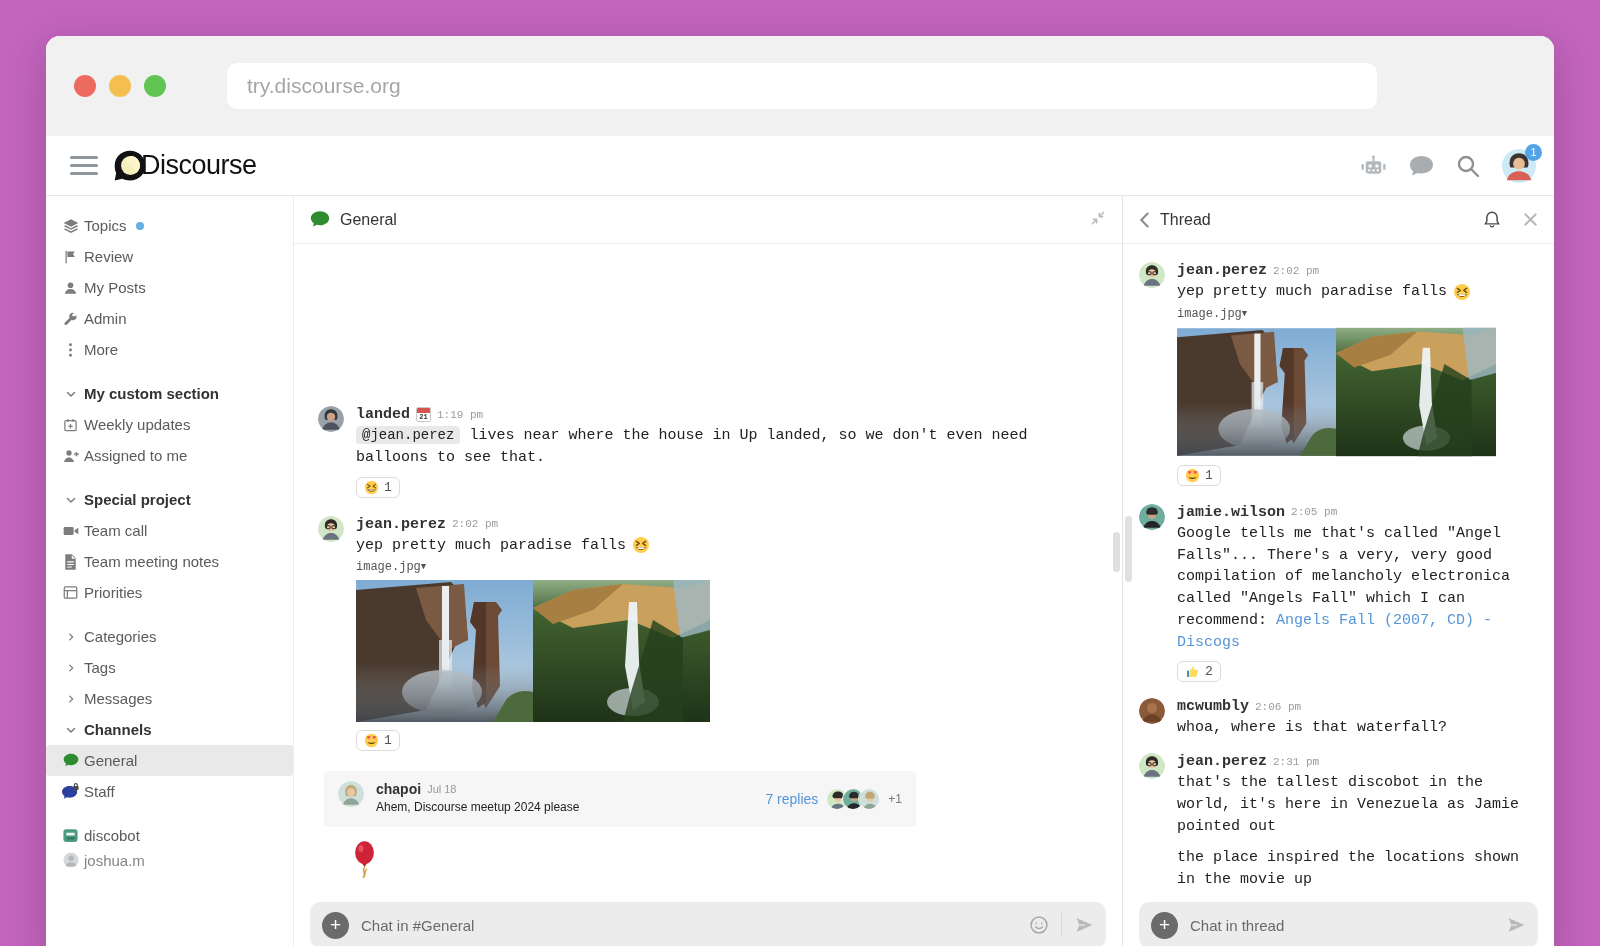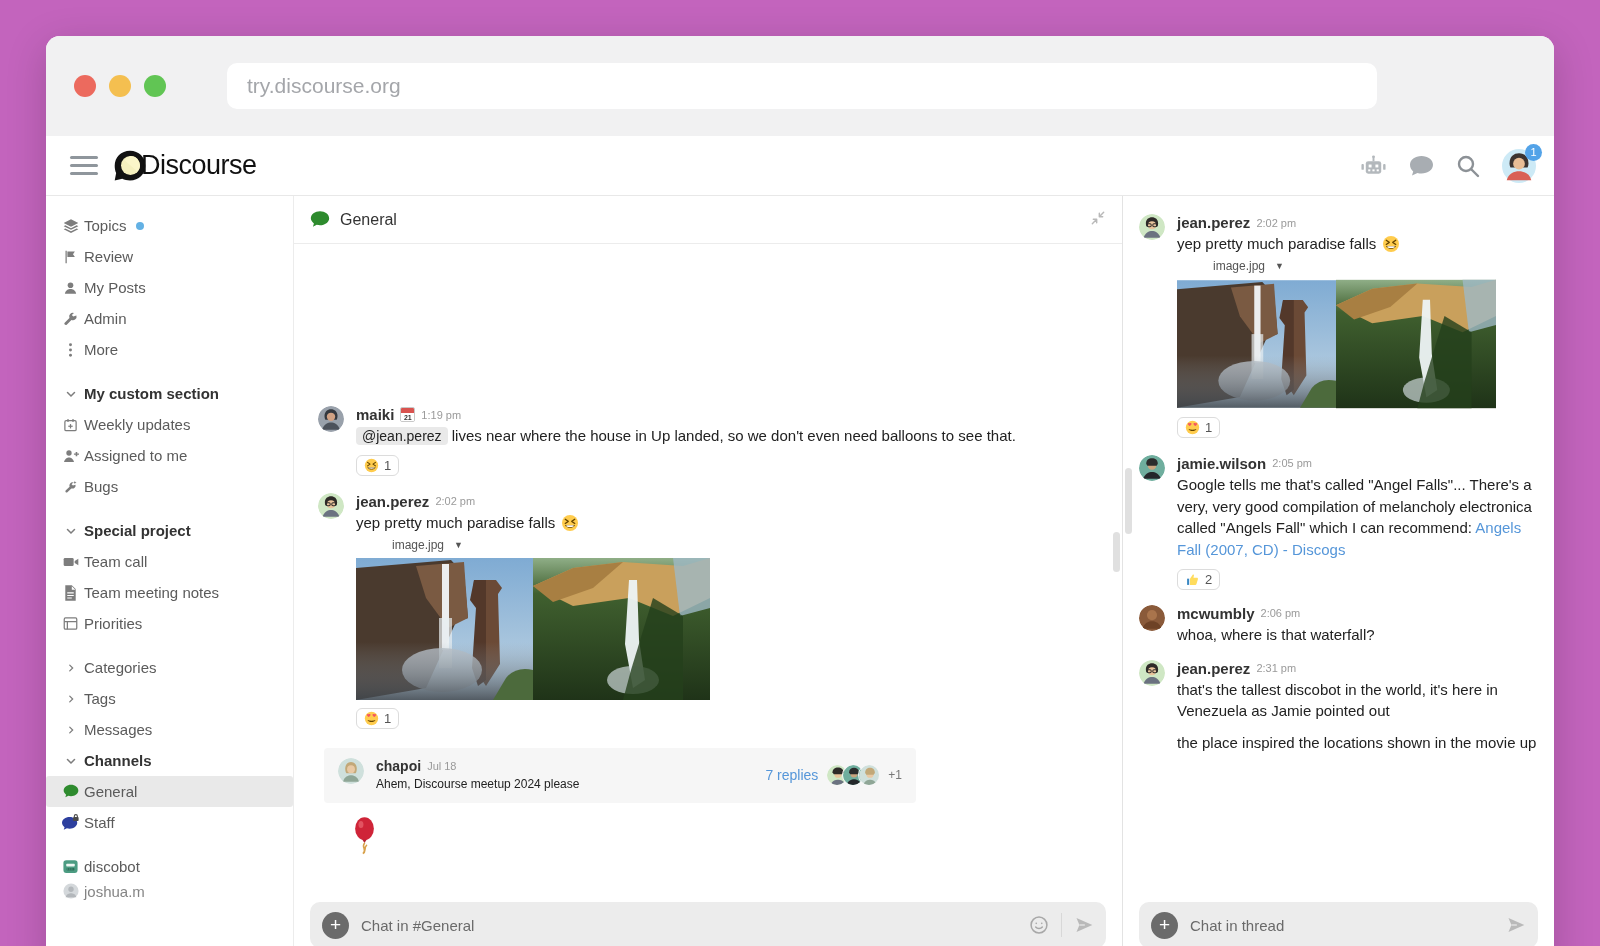--- a/index.html
+++ b/index.html
@@ -39,26 +39,26 @@
   .si-gap { height:13px; }
   .dot { width:8px; height:8px; border-radius:50%; background:#63b1e4; margin-left:4px; }
   .partial { height:18px; overflow:hidden; opacity:.75;align-items:center; }
   
   .panel-head { height:48px; border-bottom:1px solid #ececec; display:flex; align-items:center; padding:0 16px; gap:10px; flex:0 0 auto; font-size:16px; color:#333; }
   
   .scroll { flex:1; overflow:hidden; position:relative; }
   .msg { display:flex; gap:12px; padding:4px 24px; }
   .ava { width:26px; height:26px; border-radius:50%; flex:0 0 auto; overflow:hidden; position:relative; cursor:pointer; }
   .ava svg { position:absolute; inset:0; }
-  .mbody { flex:1; min-width:0; }
+  .mbody { flex:1; min-width:0;font-family:Liberation Mono, monospace; }
   .mname { font-size:15px; font-weight:700; color:#333; display:flex; align-items:center; gap:6px; }
   .mname .time { font-size:11px; font-weight:400; color:#9a9a9a; }
   .mtext { font-size:15px; color:#222; line-height:1.45; margin-top:2px; }
   .mention { background:#e9e9e9; border-radius:4px; padding:1px 6px; font-size:14px; color:#222; }
-  .attach { display:flex; align-items:center; gap:10px; font-size:12px; color:#555; margin-top:4px; cursor:pointer;margin-left:36px; }
+  .attach { display:flex; align-items:center; font-size:12px; color:#555; margin-top:4px; cursor:pointer; }
   .caret { font-size:9px; color:#555; }
   .imgs { display:flex; margin-top:6px; }
   .imgs svg { display:block; }
   .react { display:inline-flex; align-items:center; gap:5px; border:1px solid #dcdcdc; border-radius:6px; background:#fff;
            padding:2px 7px; margin-top:8px; font-size:13px; color:#555; cursor:pointer; }
   .emj { width:15px; height:15px; display:block; }
   
   .tcard { margin:14px 0 0 30px; width:592px; background:#f6f6f6; border-radius:4px; padding:10px 14px; display:flex; gap:12px; cursor:pointer; }
   .tcard .right { margin-left:auto; display:flex; align-items:center; gap:8px; flex:0 0 auto; }
   .replies { color:#5596d9; font-size:14px; cursor:pointer; }
@@ -217,29 +217,20 @@
       <div class="si">
         <span class="ic">
               <svg width="16" height="16" viewBox="0 0 24 24" fill="#7d7d7d">
                 <circle cx="9" cy="7.5" r="4"></circle>
                 <path d="M1.5 21c1-5 5-6.8 7.5-6.8S15.5 16 16.5 21z"></path>
                 <path d="M19 8h2.4v2.4H24V12h-2.6v2.4H19V12h-2.6v-1.6H19z" transform="translate(0,-2)"></path>
               </svg>
             </span>
         <span>Assigned to me</span>
       </div>
-      <div class="si">
-        <span class="ic">
-              <svg width="15" height="16" viewBox="0 0 24 24" fill="#7d7d7d">
-                <path d="M20 8.2a5 5 0 0 1-6.6 6L7 20.5A2 2 0 0 1 4.2 17.7L10.5 11.4a5 5 0 0 1 6-6.6L13.7 7.6l2.1 2.1z"></path>
-                <path d="M19 2l.7 2L21.7 4.7l-2 .7-.7 2-.7-2-2-.7 2-.7z"></path>
-              </svg>
-            </span>
-        <span>Bugs</span>
-      </div>
 
       <div class="si-gap"></div>
       <div class="si head">
         <span class="ic">
               <svg width="12" height="12" viewBox="0 0 24 24" fill="none" stroke="#7d7d7d" stroke-width="3" stroke-linecap="round">
                 <path d="M5 9l7 7 7-7"></path>
               </svg>
             </span>
         <span>Special project</span>
       </div>
@@ -372,21 +363,21 @@
           <span class="ava">
                 <svg viewBox="0 0 36 36" width="26" height="26">
                   <circle cx="18" cy="18" r="18" fill="#99a1ab"></circle>
                   <path d="M9 14c0-6 4-9.5 9-9.5s9 3.5 9 9.5c0 2.2-.5 3.8-1.2 5H10.2C9.5 17.8 9 16.2 9 14z" fill="#33383f"></path>
                   <circle cx="18" cy="15" r="5.8" fill="#cfa184"></circle>
                   <path d="M6 33c1.5-7.5 8-10 12-10s10.5 2.5 12 10z" fill="#4c525b"></path>
                 </svg>
               </span>
           <div class="mbody">
             <div class="mname">
-              <span>maiki</span>
+              <span>landed</span>
               <span style="display:inline-flex;width:15px;height:15px;flex-direction:column;border:1px solid #c9c9c9;border-radius:2px;overflow:hidden;">
                 <span style="height:5px;background:#d9534f;flex:0 0 auto"></span>
                 <span style="flex:1;background:#fff;color:#333;font-size:7px;font-weight:700;display:flex;align-items:center;justify-content:center;">21</span>
               </span>
               <span class="time">1:19 pm</span>
             </div>
             <div class="mtext">
               <span class="mention">@jean.perez</span>
               <span>lives near where the house in Up landed, so we don't even need balloons to see that.</span>
             </div>
@@ -559,20 +550,41 @@
         <span style="display:flex">
           <svg width="20" height="20" viewBox="0 0 24 24" fill="#b9b9b9">
                 <path d="M3 20.5 22 12 3 3.5 6.5 12zM6.5 12H14z"></path>
                 <path d="M6.5 12H13" stroke="#ececec" stroke-width="1.4"></path>
               </svg>
         </span>
       </div>
     </section>
 
     <aside class="thread">
+      <div class="panel-head">
+        <span style="display:flex">
+          <svg width="11" height="16" viewBox="0 0 12 20" fill="none" stroke="#8c8c8c" stroke-width="2.6" stroke-linecap="round">
+                <path d="M10 2 2 10l8 8"></path>
+              </svg>
+        </span>
+        <span>Thread</span>
+        <span style="margin-left:auto; display:flex; gap:22px; align-items:center;">
+          <span style="display:flex">
+            <svg width="18" height="19" viewBox="0 0 24 26" fill="none" stroke="#4a4a4a" stroke-width="2">
+                  <path d="M12 3a7 7 0 0 0-7 7v5l-2 4h18l-2-4v-5a7 7 0 0 0-7-7z"></path>
+                  <path d="M9.5 21a2.6 2.6 0 0 0 5 0"></path>
+                </svg>
+          </span>
+          <span style="display:flex">
+            <svg width="15" height="15" viewBox="0 0 20 20" stroke="#b5b5b5" stroke-width="2.4" stroke-linecap="round">
+                  <path d="M3 3l14 14M17 3 3 17"></path>
+                </svg>
+          </span>
+        </span>
+      </div>
 
       <div class="scroll">
         <div style="height:14px"></div>
 
         <div class="msg" style="padding:4px 16px">
           <span class="ava">
                 <svg viewBox="0 0 36 36" width="26" height="26">
                   <circle cx="18" cy="18" r="18" fill="#cfe7c4"></circle>
                   <path d="M9.5 13c0-5.5 3.8-8.5 8.5-8.5s8.5 3 8.5 8.5c0 1.8-.3 3.2-.9 4.3H10.4c-.6-1.1-.9-2.5-.9-4.3z" fill="#2e2a28"></path>
                   <circle cx="18" cy="15.5" r="5.6" fill="#e9c49c"></circle>

